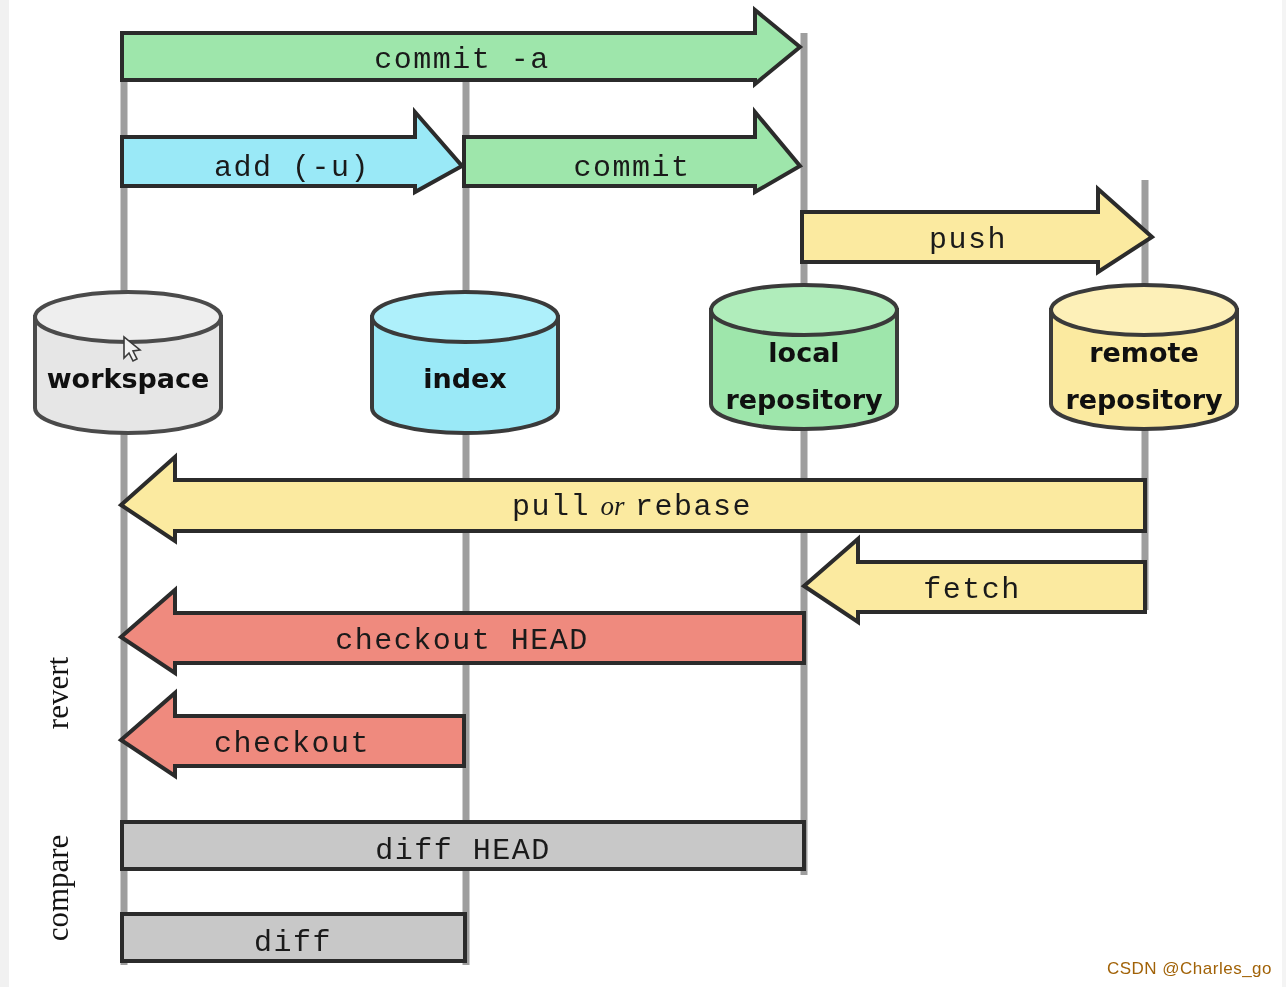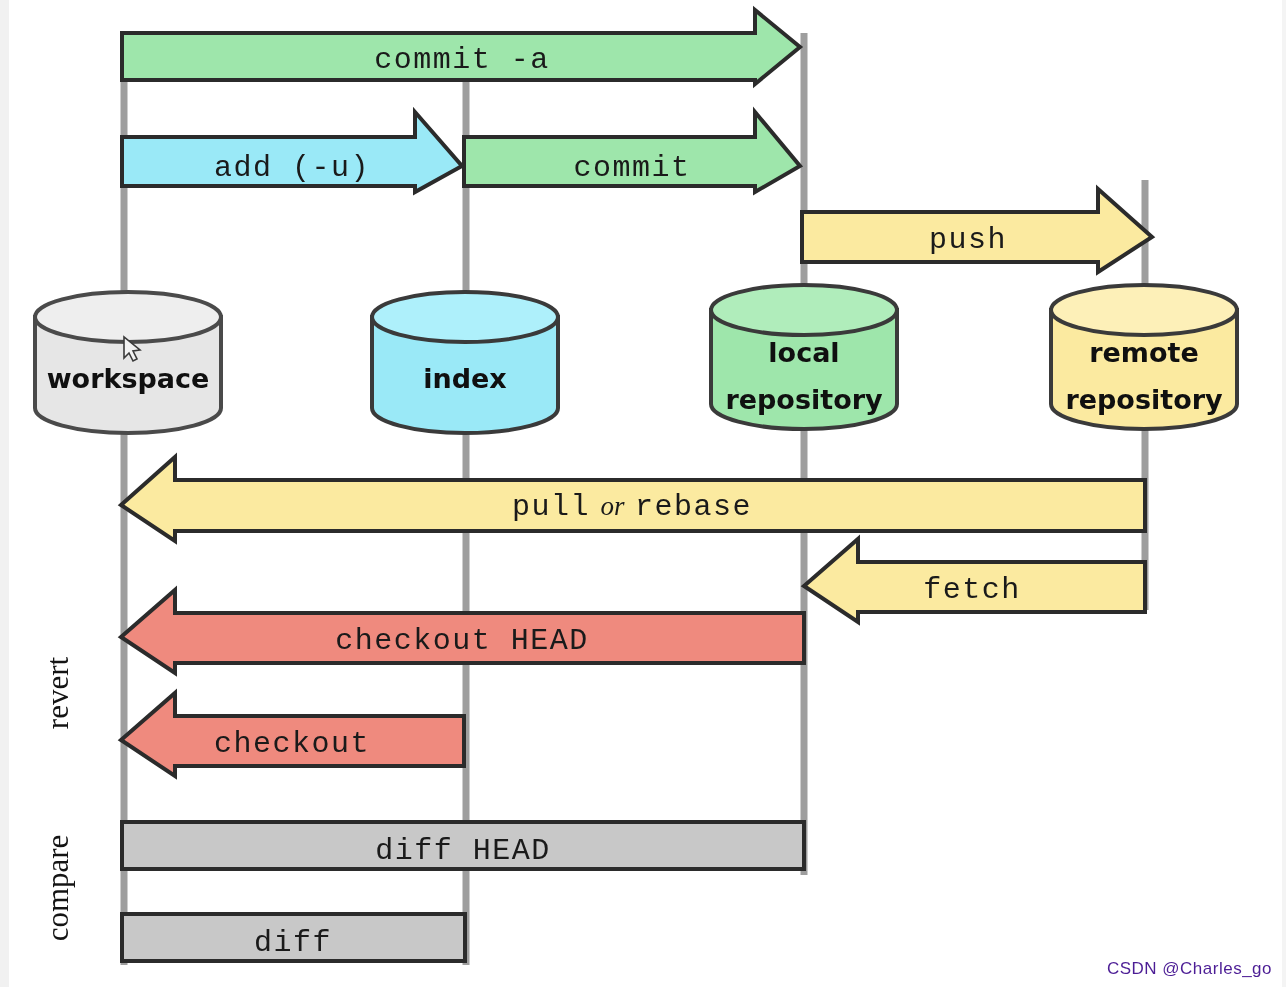--- a/index.html
+++ b/index.html
@@ -45,21 +45,21 @@
     font-style: italic;
     font-size: 27px;
     fill: #1a1a1a;
   }
   .watermark {
     position: absolute;
     right: 14px;
     bottom: 8px;
     font-family: "Liberation Sans", sans-serif;
     font-size: 17px;
-    color: #4c1d95;
+    color: #a16207;
     letter-spacing: 0.5px;
     white-space: nowrap;
   }
   .edge-strip {
     position: absolute;
     left: 0;
     top: 0;
     width: 9px;
     height: 987px;
     background: #f1f1f1;

